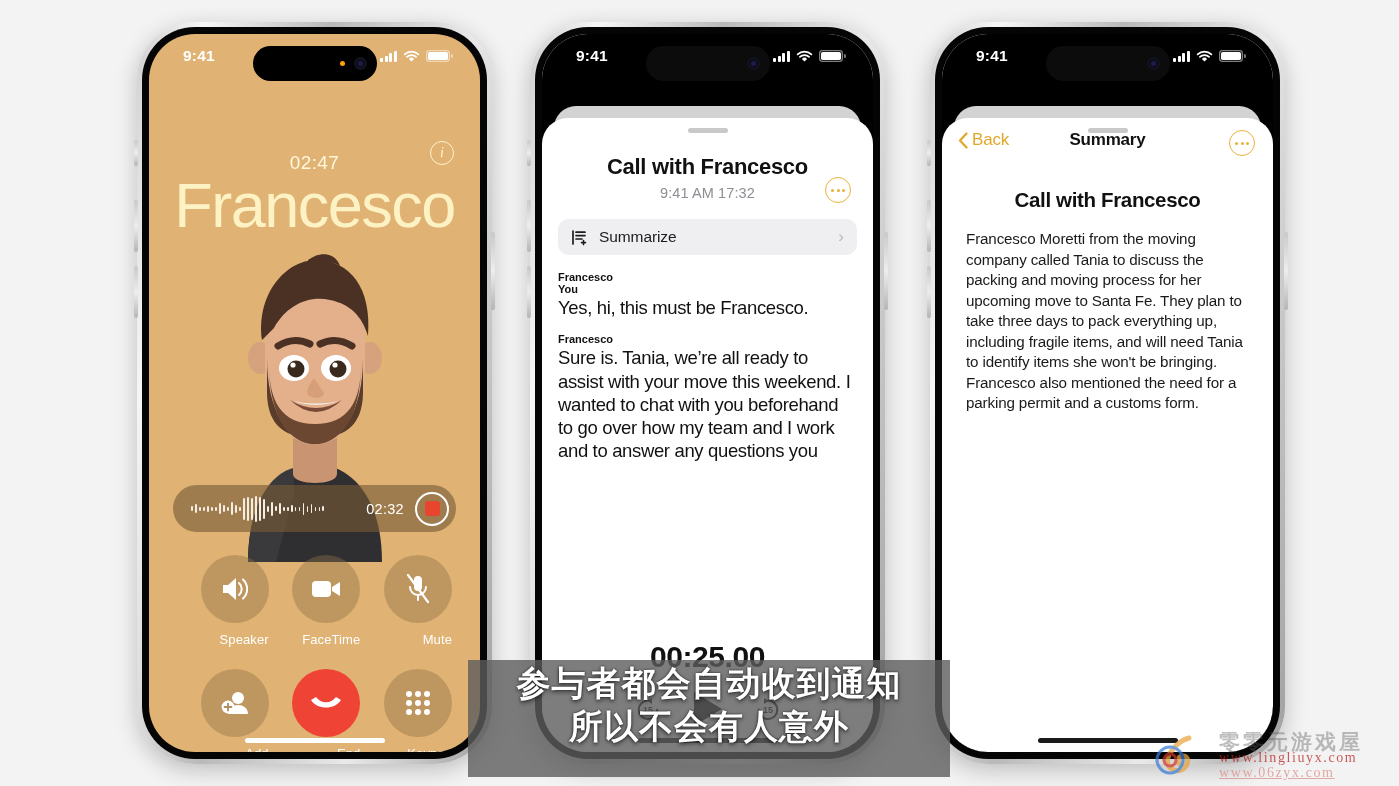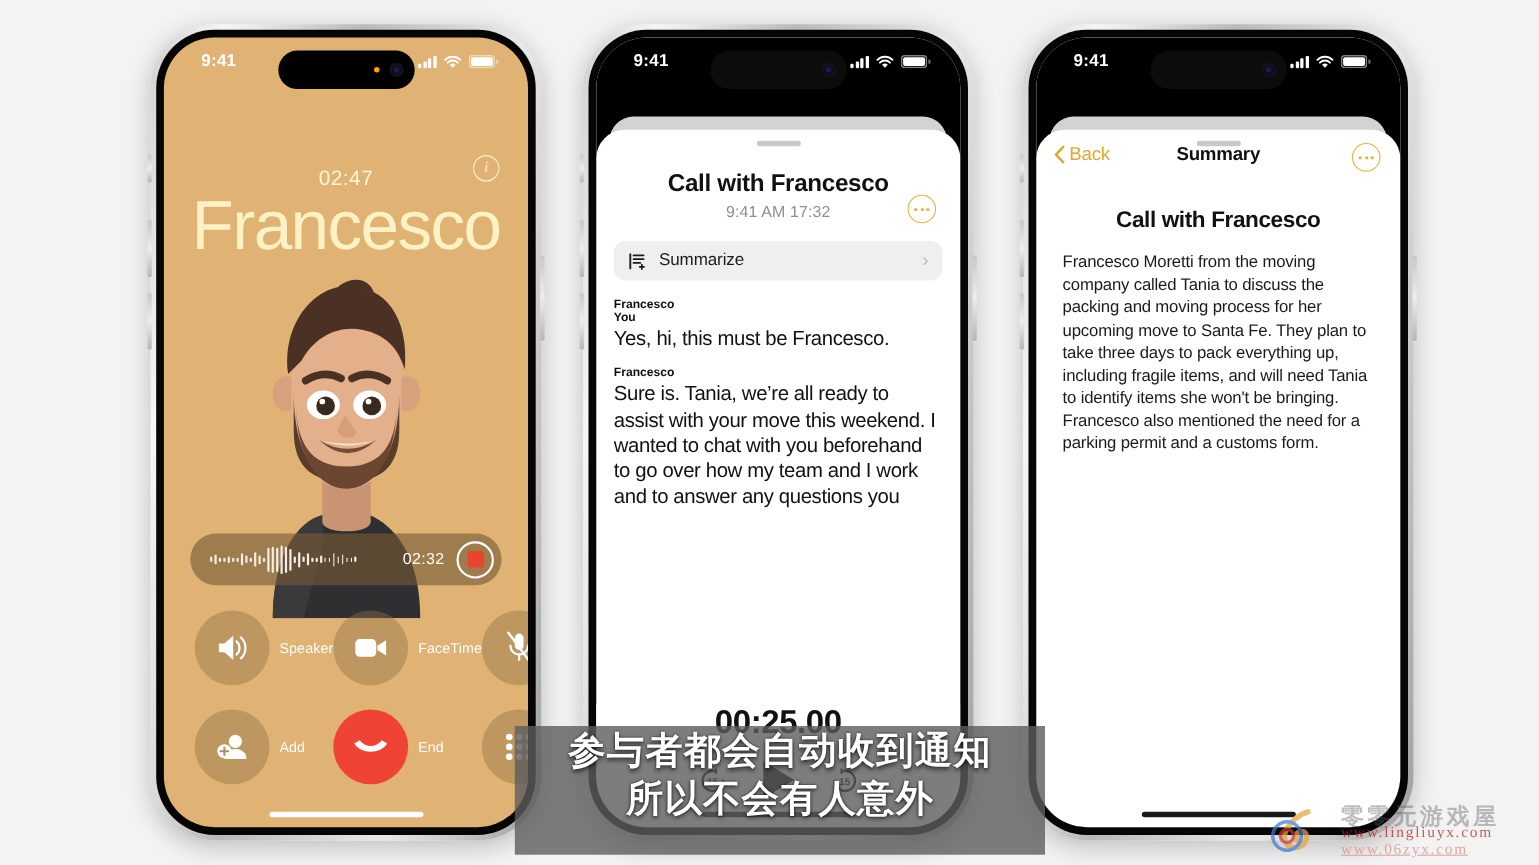--- a/index.html
+++ b/index.html
@@ -69,21 +69,21 @@
               display:flex; align-items:center; padding:0 7px 0 18px; z-index:5; }
   .wave { flex:1; display:flex; align-items:center; gap:2.1px; height:26px; }
   .wave i { width:1.9px; border-radius:1px; background:#f3ede2; display:block; }
   .rec-time { color:#fff; font-size:14.5px; font-weight:400; margin:0 11px 0 6px; letter-spacing:.3px; }
   .rec-stop { width:34px; height:34px; border-radius:50%; border:2px solid #fff;
               display:flex; align-items:center; justify-content:center; flex:none; }
   .rec-stop i { width:15px; height:15px; border-radius:3px; background:#e8442e; display:block; }
 
   .ctl-grid { position:absolute; left:0; right:0; top:521px; padding:0 28px;
               display:grid; grid-template-columns:repeat(3,1fr); row-gap:22px; z-index:5; }
-  .ctl { display:flex; flex-direction:row; align-items:center; gap:9px; }
+  .ctl { display:flex; flex-direction:column; align-items:flex-end; gap:9px; }
   .ctl-circle { width:68px; height:68px; border-radius:50%; background:rgba(140,112,72,.42);
                 display:flex; align-items:center; justify-content:center; }
   .ctl-circle.end { background:#ef4335; }
   .ctl-label { color:#fff; font-size:13px; letter-spacing:.1px; }
 
   
   #p2 { left:530px; top:22px; width:355px; height:742px; }
   #p3 { left:930px; top:22px; width:355px; height:742px; }
   .dark-bg { position:absolute; inset:0; background:#000; }
   .sheet { position:absolute; left:0; right:0; bottom:0; background:#fff;
@@ -295,21 +295,21 @@
           </div>
           <div class="ctl">
             <span class="ctl-circle">
               <svg width="26" height="30" viewBox="0 0 26 30">
                 <rect x="9" y="2" width="8" height="15" rx="4" fill="#fff"></rect>
                 <path d="M5 13a8 8 0 0 0 16 0" stroke="#fff" stroke-width="2" fill="none" stroke-linecap="round"></path>
                 <path d="M13 21v5" stroke="#fff" stroke-width="2" stroke-linecap="round"></path>
                 <path d="M3 1l20 27" stroke="#fff" stroke-width="2.2" stroke-linecap="round"></path>
               </svg>
             </span>
-            <span class="ctl-label">Tania</span>
+            <span class="ctl-label">Mute</span>
           </div>
           <div class="ctl">
             <span class="ctl-circle">
               <svg width="30" height="26" viewBox="0 0 30 26">
                 <circle cx="18" cy="8" r="6" fill="#fff"></circle>
                 <path d="M8 24c0-6 5-9 10-9s10 3 10 9z" fill="#fff"></path>
                 <circle cx="8" cy="17" r="6.4" fill="#fff"></circle>
                 <path d="M8 13.6v6.8M4.6 17h6.8" stroke="#b08e5e" stroke-width="1.9" stroke-linecap="round"></path>
               </svg>
             </span>

